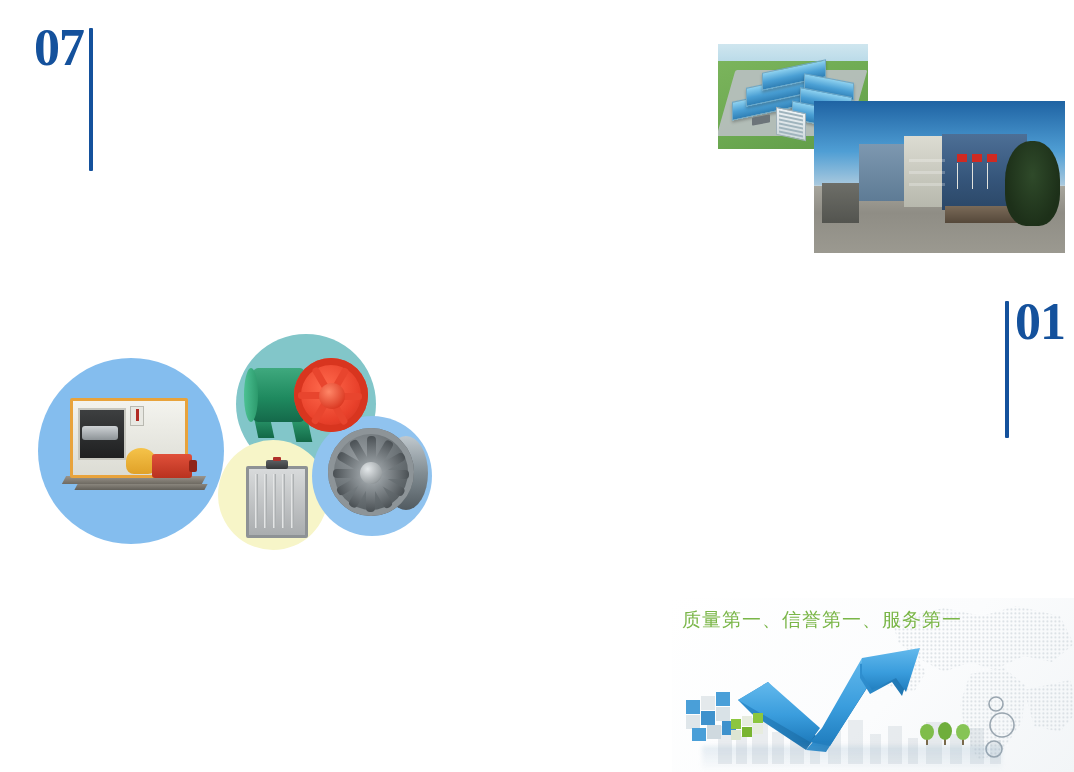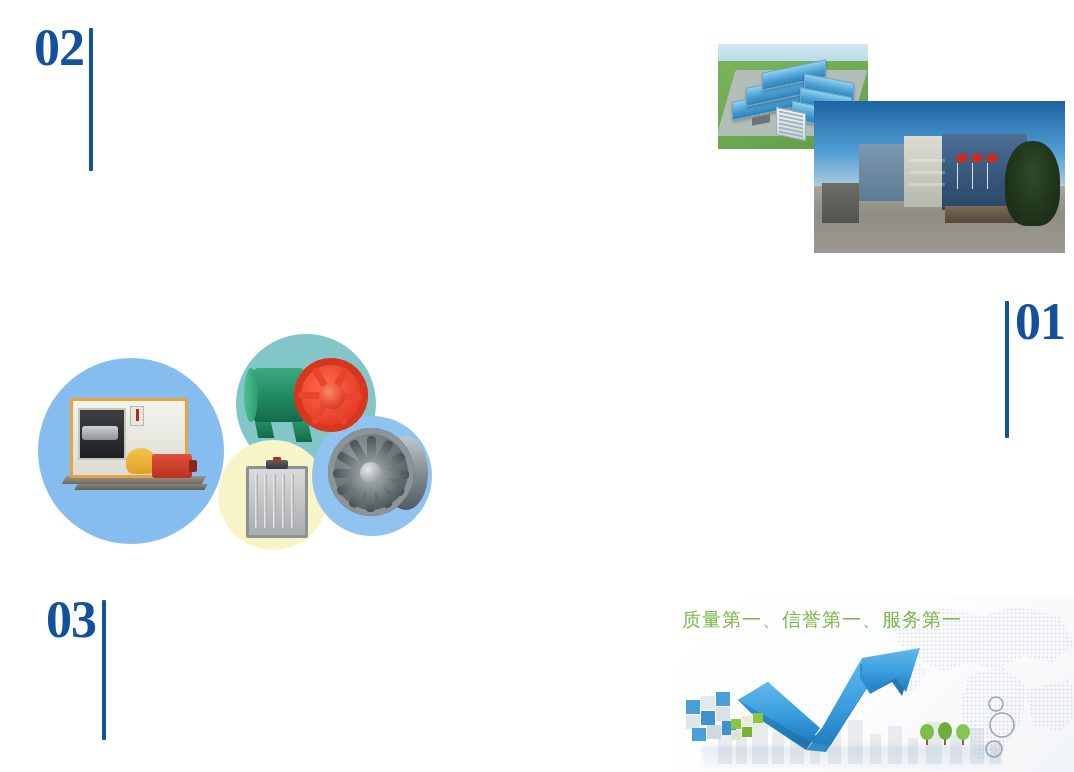--- a/index.html
+++ b/index.html
@@ -201,21 +201,21 @@
     background:linear-gradient(180deg,rgba(120,160,190,.18) 0%,rgba(255,255,255,0) 100%);
     filter:blur(2px);
   }
 </style>
 </head>
 <body>
 
 <div class="page">
 
   <div class="marker" id="marker-01">
-    <span class="num">02</span>
+    <span class="num">07</span>
     <span class="rule"></span>
   </div>
 
   <div class="photo" id="factory-render" title="factory-3d-render">
     <div class="ground"></div>
     <div class="lot"></div>
     <div class="bldg b1"></div>
     <div class="bldg b2"></div>
     <div class="bldg b3"></div>
     <div class="bldg b4"></div>
@@ -314,24 +314,20 @@
       <div class="bl" style="transform:rotate(180deg);"></div>
       <div class="bl" style="transform:rotate(210deg);"></div>
       <div class="bl" style="transform:rotate(240deg);"></div>
       <div class="bl" style="transform:rotate(270deg);"></div>
       <div class="bl" style="transform:rotate(300deg);"></div>
       <div class="bl" style="transform:rotate(330deg);"></div>
       <div class="hub"></div>
     </div>
   </div>
 
-  <div class="marker" id="marker-03">
-    <span class="num">03</span>
-    <span class="rule"></span>
-  </div>
 
   <div class="photo" id="growth-chart" title="growth-arrow-graphic">
 
     <svg class="worldmap" viewBox="0 0 210 170" aria-hidden="true">
       <defs>
         <pattern id="dots" width="4" height="4" patternUnits="userSpaceOnUse">
           <circle cx="1.4" cy="1.4" r="1.1" fill="#c3ccd3"></circle>
         </pattern>
       </defs>
       <path d="M18,20 L70,8 L108,16 L142,6 L186,16 L200,44 L178,62 L150,56 L120,70 L96,62 L70,72 L44,58 L24,42 Z" fill="url(#dots)"></path>

